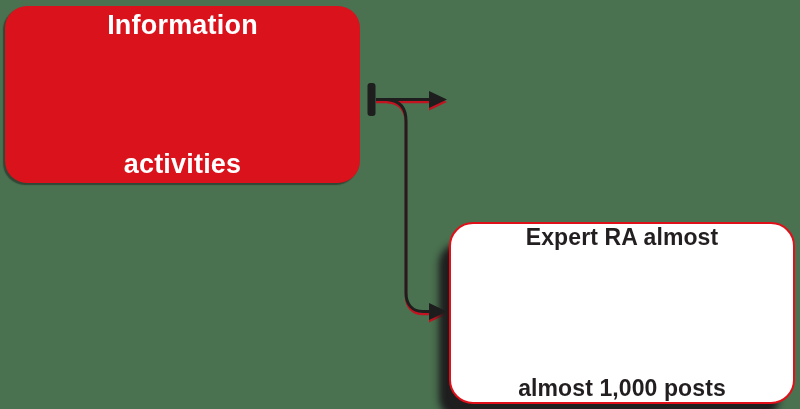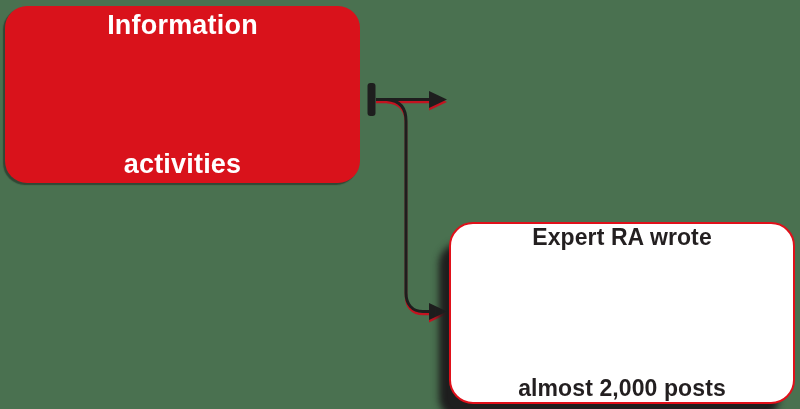--- a/index.html
+++ b/index.html
@@ -73,17 +73,17 @@
 
     <rect class="stub" x="367.5" y="83" width="8" height="33" rx="3"></rect>
     <path class="wire" d="M 376 99.5 H 429"></path>
     <polygon class="head" points="429,91 447,99.5 429,108"></polygon>
     <path class="wire" d="M 387 99.5 C 399 100.5 406 107 406 121 L 406 293 C 406 304 412 311.5 423 311.5 L 429 311.5"></path>
     <polygon class="head" points="429,303 447,311.5 429,320"></polygon>
   </svg>
 
 
   <div class="node target t2">
-    <div>Expert RA wrote</div>
-    <div>almost 2,000 posts</div>
+    <div>Expert RA almost</div>
+    <div>almost 1,000 posts</div>
   </div>
 
 </div>
 
 </body></html>

